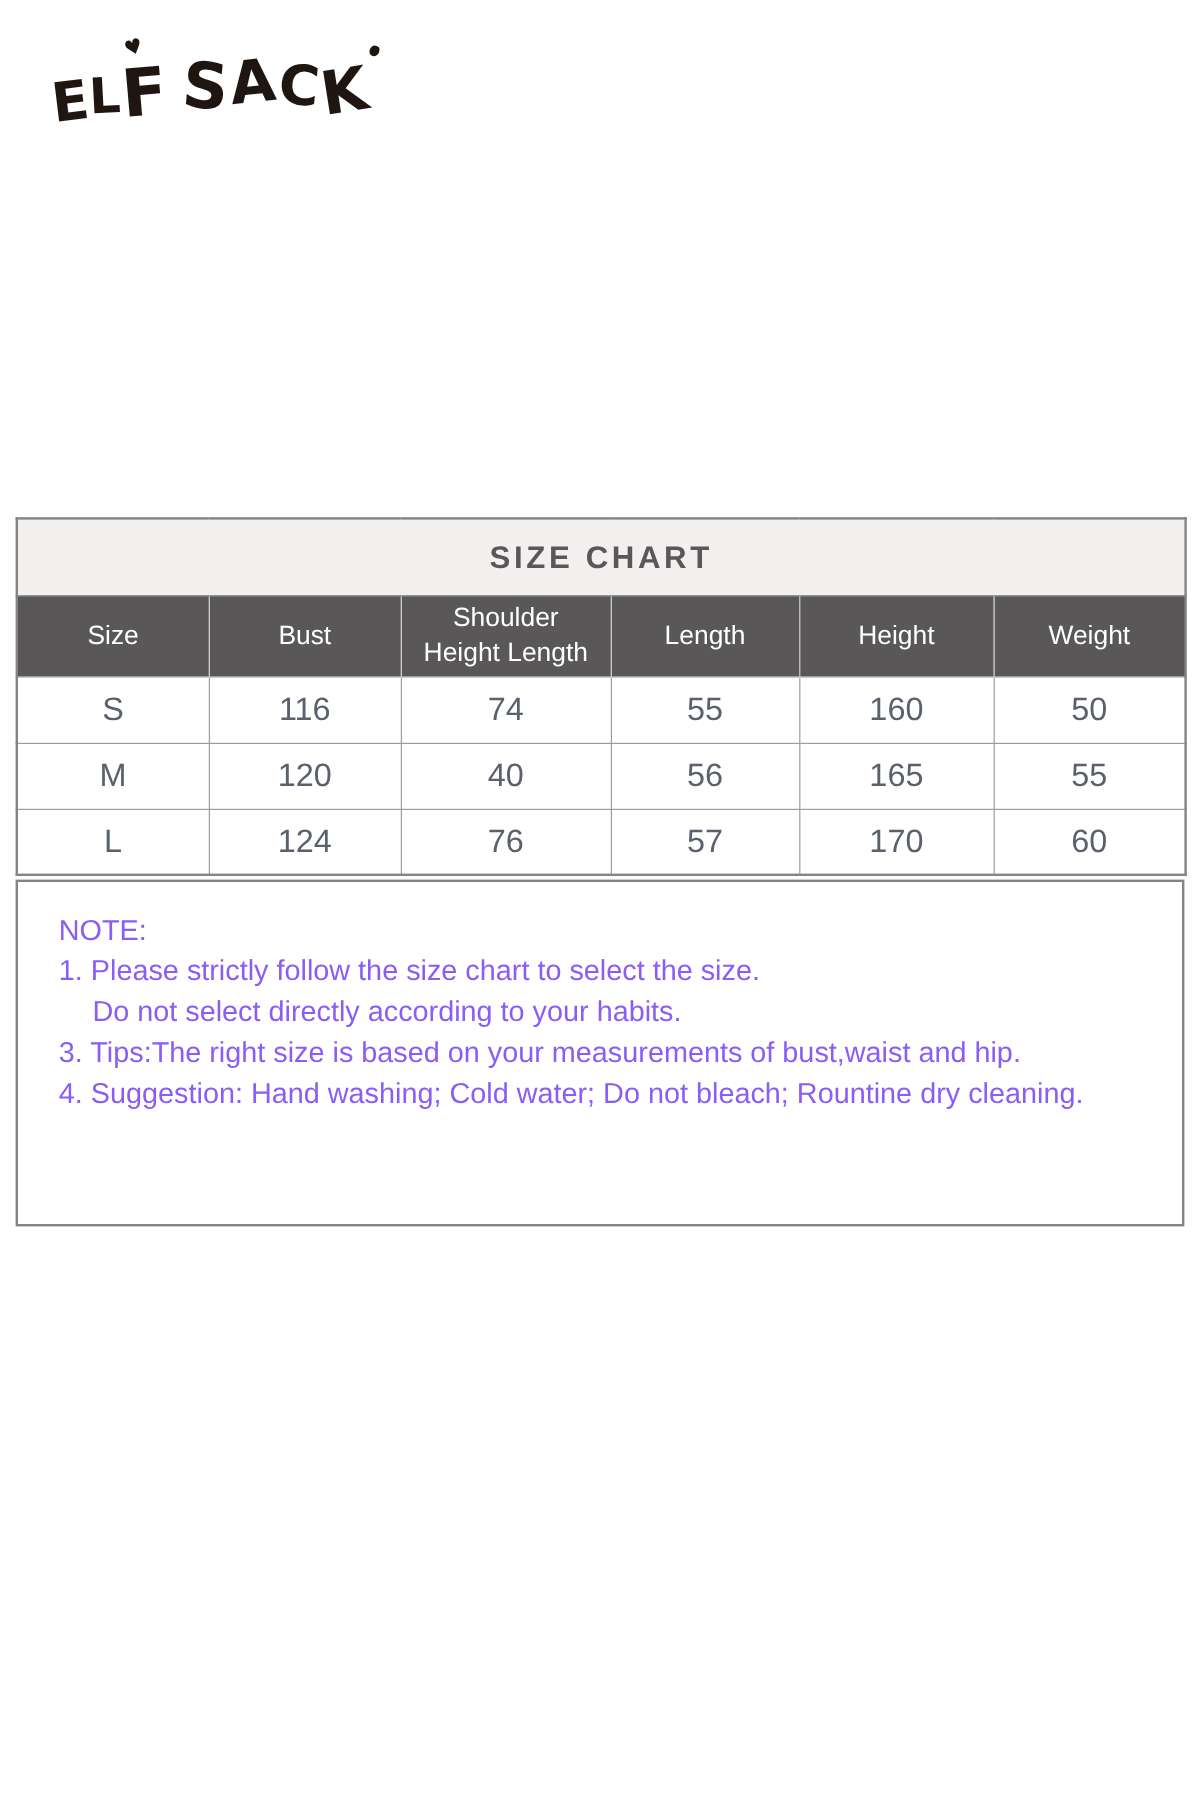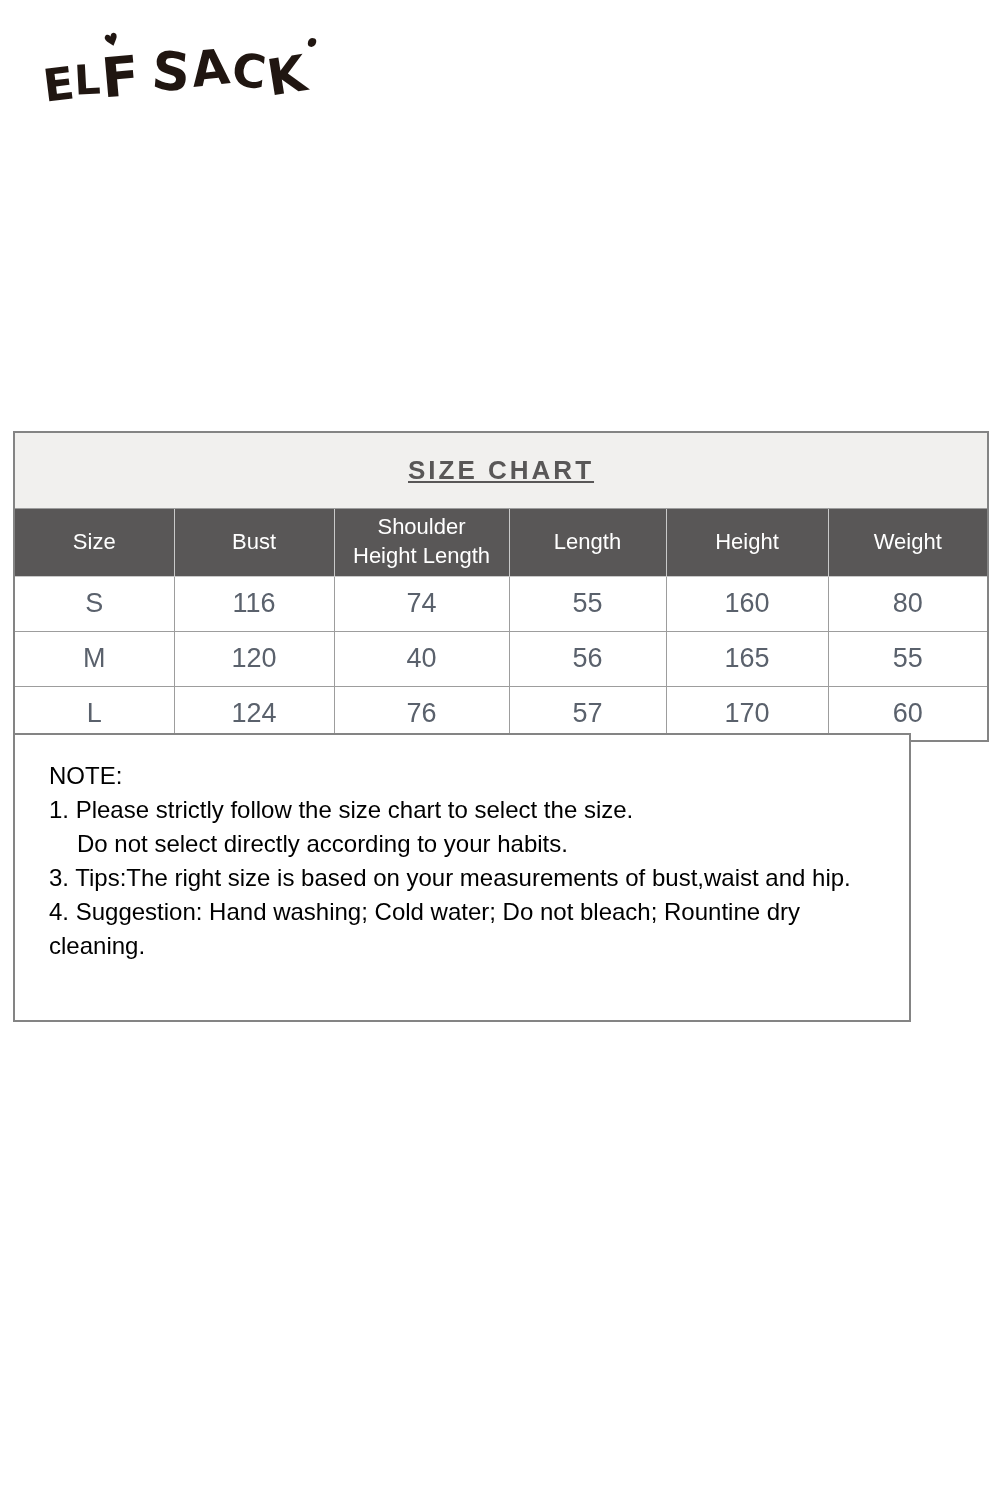--- a/index.html
+++ b/index.html
@@ -52,28 +52,27 @@
   .size-table {
     position: absolute;
     left: 13px;
     top: 431px;
     width: 974px;
     border-collapse: collapse;
     table-layout: fixed;
     border: 2px solid #848484;
   }
   .size-table .title-row th {
-    height: 76px;
+    height: 64px;
     background: #f1f0ee;
     color: #595757;
     font-size: 26px;
     font-weight: bold;
     letter-spacing: 3px;
     border: 1px solid #9d9d9d;
-    text-decoration: underline;
   }
   .size-table .header-row th {
     height: 68px;
     background: #595757;
     color: #ffffff;
     font-size: 22px;
     font-weight: 400;
     text-align: center;
     vertical-align: middle;
     border: 1px solid #c9c9c9;
@@ -88,26 +87,26 @@
     text-align: center;
     vertical-align: middle;
     border: 1px solid #9d9d9d;
   }
 
   
   .note-box {
     position: absolute;
     left: 13px;
     top: 733px;
-    width: 898px;
+    width: 974px;
     height: 289px;
     border: 2px solid #848484;
     background: #ffffff;
     padding: 24px 10px 0 34px;
-    color: #000000;
+    color: #8b5cf6;
     font-size: 24px;
     line-height: 34px;
   }
   .note-line.indent { padding-left: 28px; }
 </style>
 </head>
 <body>
 
 <div class="page">
 
@@ -157,21 +156,21 @@
         </th>
       </tr>
     </thead>
     <tbody>
       <tr>
         <td>S</td>
         <td>116</td>
         <td>74</td>
         <td>55</td>
         <td>160</td>
-        <td>80</td>
+        <td>50</td>
       </tr>
       <tr>
         <td>M</td>
         <td>120</td>
         <td>40</td>
         <td>56</td>
         <td>165</td>
         <td>55</td>
       </tr>
       <tr>

